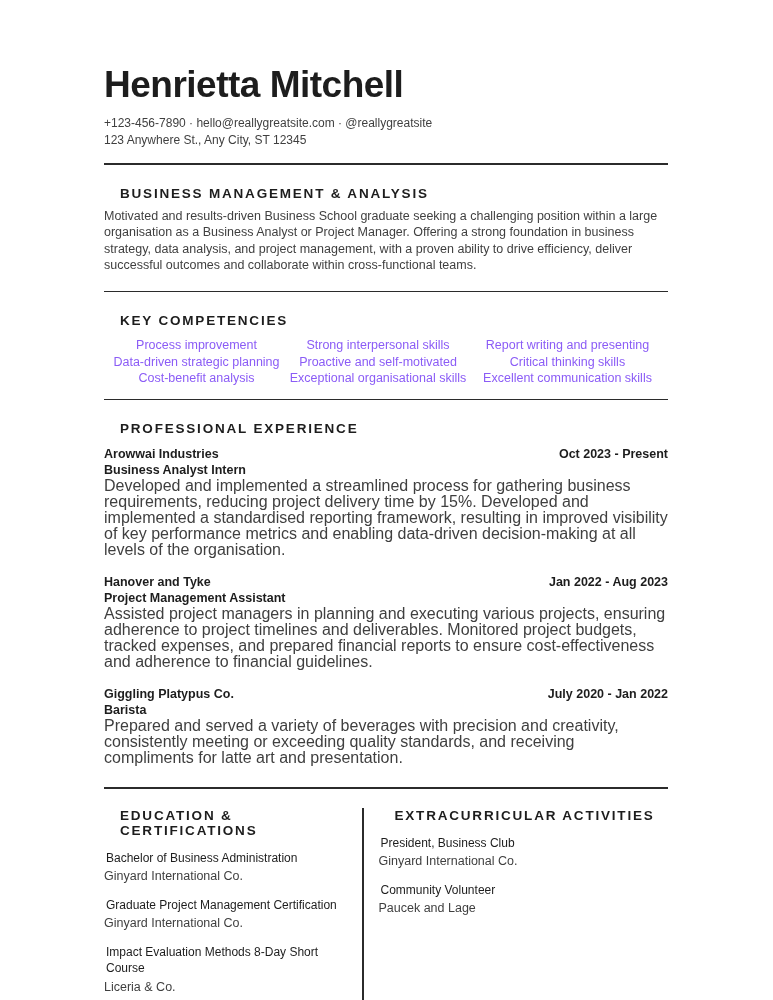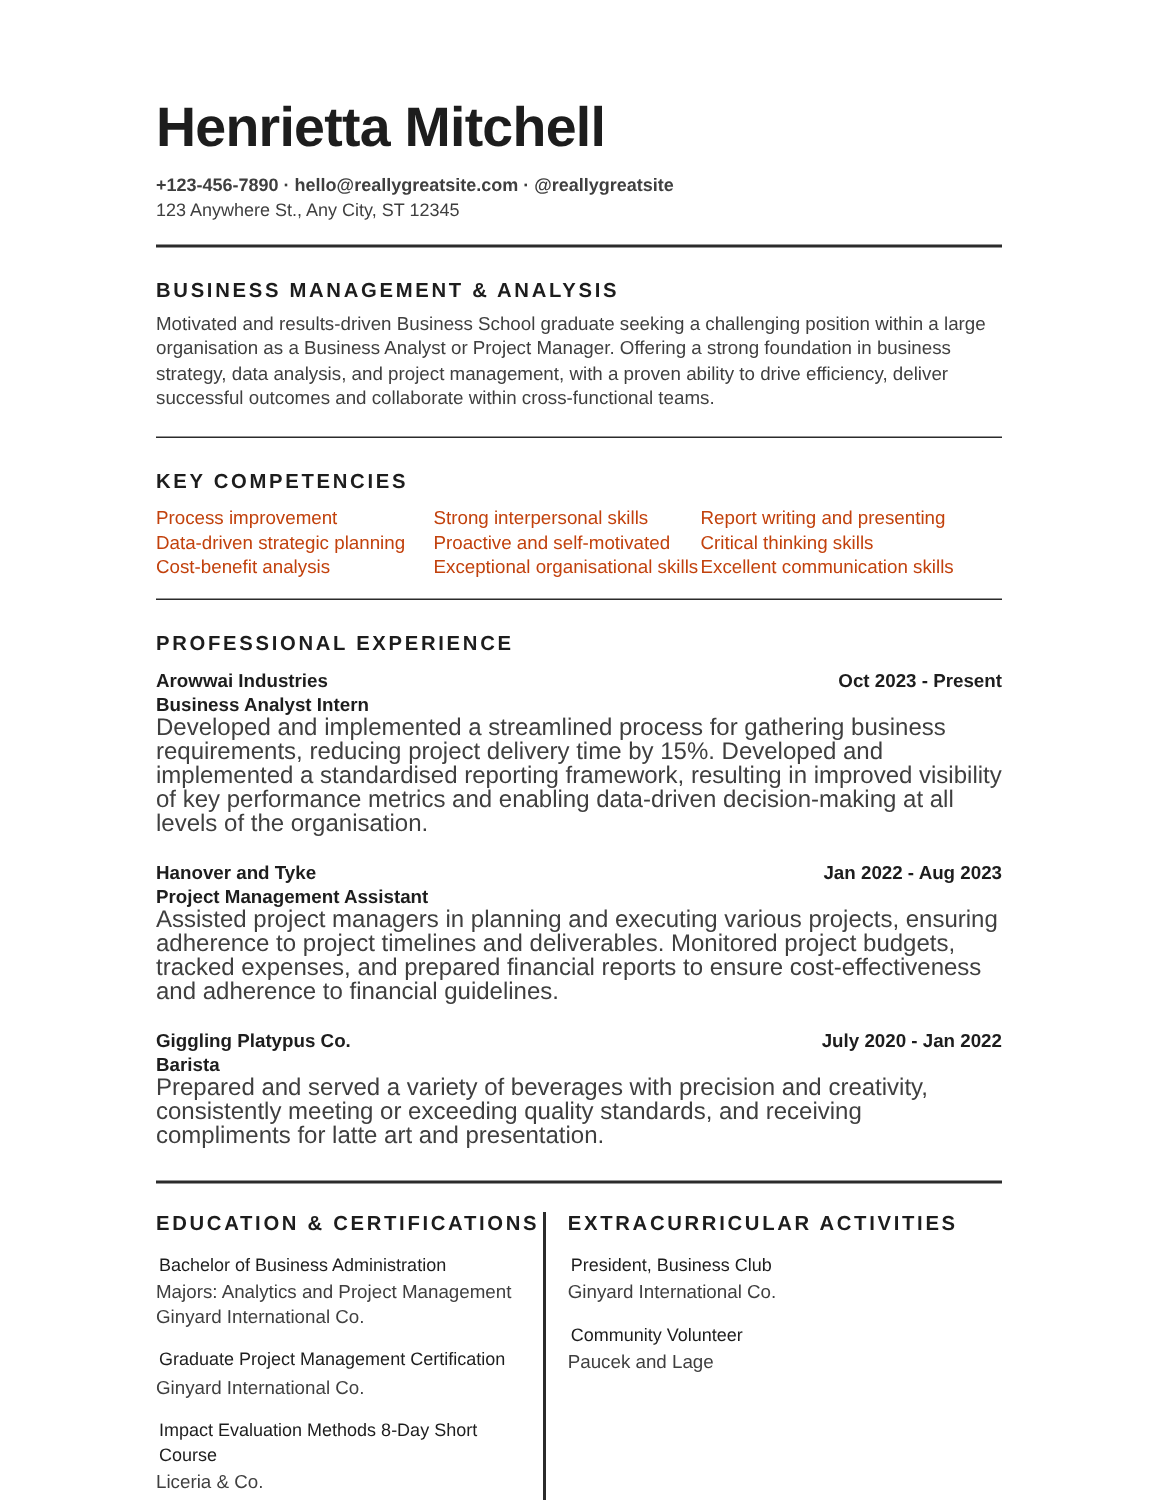--- a/index.html
+++ b/index.html
@@ -14,41 +14,41 @@
 
   .name {
     margin: 0;
     font-size: 37px;
     line-height: 42px;
     font-weight: 700;
     letter-spacing: -0.5px;
     color: #1d1d1d;
   }
   .contact { margin: 0; font-size: 12px; line-height: 17px; color: #3f3f3f; }
-  .contact-first { margin-top: 9px; font-weight: bold; }
+  .contact-first { margin-top: 9px; }
 
   .rule { height: 1.5px; background: #2b2b2b; border: none; }
   .rule-1 { margin-top: 14px; }
   .rule-2 { margin-top: 17px; }
   .rule-3 { margin-top: 12px; }
   .rule-4 { margin-top: 21px; }
 
   .section-heading {
-    margin: 21px 0 0 0;
+    margin: 21px 0 0 16px;
     font-size: 13.5px;
     line-height: 15px;
     font-weight: 700;
     letter-spacing: 1.8px;
     color: #1d1d1d;
   }
 
   .body-text { margin: 7px 0 0 0; font-size: 12.5px; line-height: 16.5px; color: #3f3f3f; }
 
   .comp-columns { display: flex; margin-top: 9px; }
-  .comp-col { font-size: 12.5px; line-height: 16.5px; color: #c2410c; }
+  .comp-col { font-size: 12.5px; line-height: 16.5px; color: #8b5cf6; text-align: center; }
   .comp-col-1 { width: 185px; }
   .comp-col-2 { width: 201px; }
   .comp-col-3 { flex: 1; }
 
   .job { margin-top: 10px; }
   .job + .job { margin-top: 16px; }
   .job-top { display: flex; justify-content: space-between; align-items: baseline; }
   .job-company, .job-dates, .job-title {
     font-size: 12.5px; line-height: 16px; font-weight: 700; color: #1d1d1d;
   }
@@ -142,21 +142,20 @@
 
   <div class="rule rule-4"></div>
 
   <section class="bottom">
 
     <div class="bottom-left">
       <h2 class="section-heading">EDUCATION &amp; CERTIFICATIONS</h2>
 
       <div class="entry">
         <p class="entry-title">Bachelor of Business Administration</p>
-        <p class="entry-line">Majors: Analytics and Project Management</p>
         <p class="entry-line">Ginyard International Co.</p>
       </div>
 
       <div class="entry">
         <p class="entry-title">Graduate Project Management Certification</p>
         <p class="entry-line">Ginyard International Co.</p>
       </div>
 
       <div class="entry">
         <p class="entry-title">Impact Evaluation Methods 8-Day Short Course</p>

